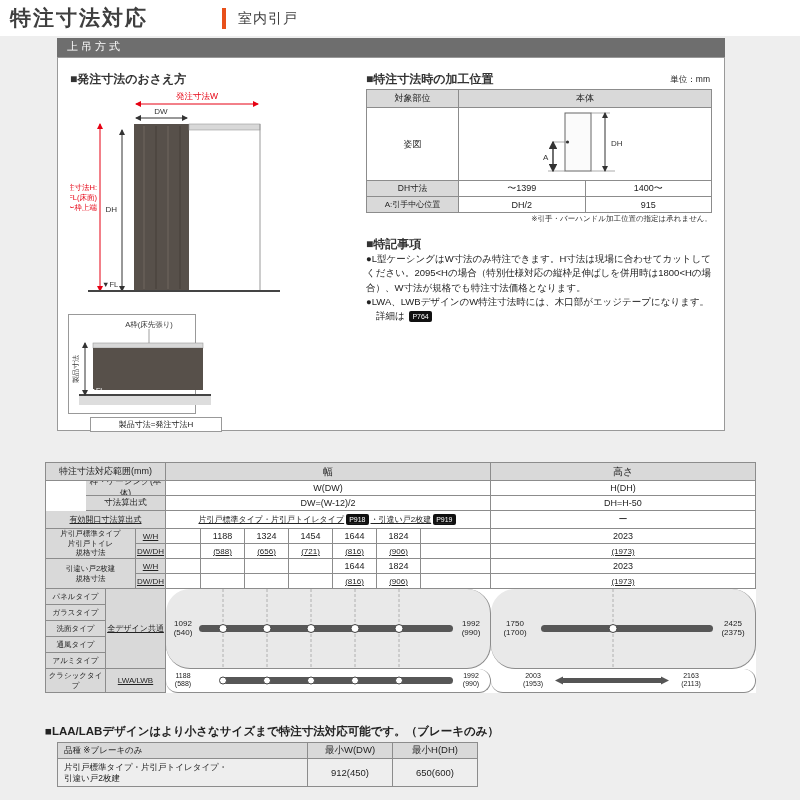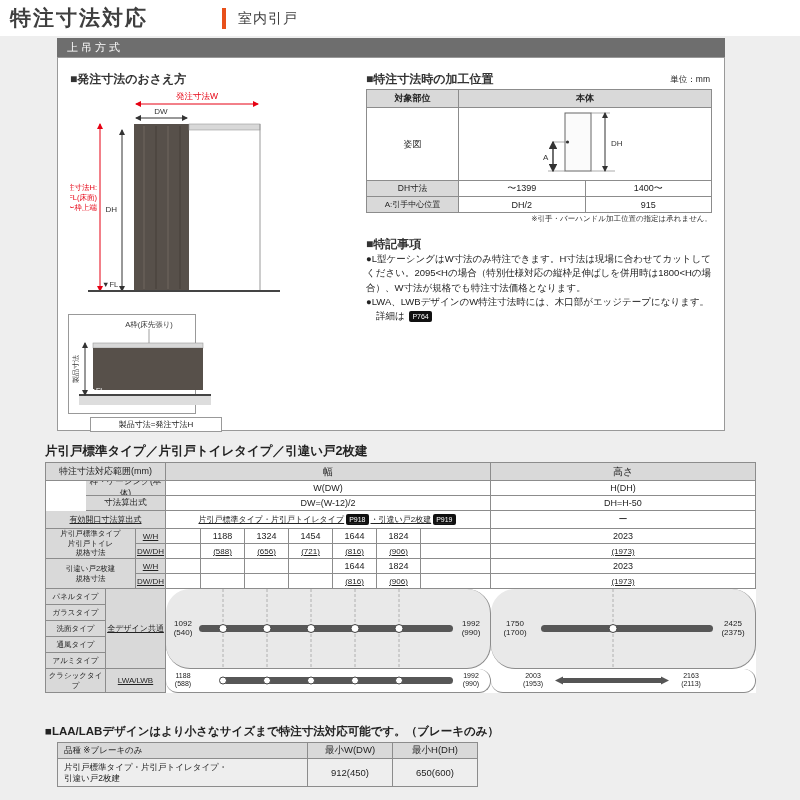--- a/index.html
+++ b/index.html
@@ -2,29 +2,29 @@
 <html><head>
 <meta charset="utf-8">
 <style>
   * { margin:0; padding:0; box-sizing:border-box; }
   body { font-family:"Liberation Sans","DejaVu Sans",sans-serif; background:#fff; }
   .page { position:relative; width:800px; height:800px; background:#eeeeee; overflow:hidden; color:#333; }
   .topstrip { position:absolute; left:0; top:0; width:800px; height:36px; background:#ffffff; }
   .title { position:absolute; left:10px; top:4px; font-size:21px; font-weight:bold; color:#3f3f3f; letter-spacing:2px; }
   .title-div { position:absolute; left:222px; top:8px; width:4px; height:21px; background:#e8501a; }
   .subtitle { position:absolute; left:238px; top:10px; font-size:14px; font-weight:normal; color:#3f3f3f; letter-spacing:1px; }
-  .method { position:absolute; left:57px; top:38px; width:668px; height:19px; background:#6e6e6e; color:#fff; font-size:11px; line-height:19px; padding-left:10px; letter-spacing:3px; }
+  .method { position:absolute; left:57px; top:38px; width:668px; height:19px; background:#6e6e6e; color:#fff; font-size:11px; line-height:19px; padding-left:10px; letter-spacing:3px;font-family:Liberation Mono, monospace; }
   .dbox { position:absolute; left:57px; top:57px; width:668px; height:374px; background:#fff; border:1px solid #999; }
   .h12 { font-size:12px; font-weight:bold; color:#333; }
   .abs { position:absolute; }
 
   
   .ptable { border-collapse:collapse; width:346px; font-size:9px; color:#222; table-layout:fixed; }
   .ptable th, .ptable td { border:1px solid #8c8c8c; text-align:center; vertical-align:middle; }
-  .ptable th { background:#d9d9d9; height:18px; font-weight:bold;margin-left:36px; }
+  .ptable th { background:#d9d9d9; height:18px; font-weight:normal;margin-left:36px; }
   .ptable .pl { background:#d9d9d9; width:92px; }
   .ptable .figrow td { height:72px; background:#fff; }
   .ptable .vrow td { height:16px; }
   .pnote { font-size:7.5px; color:#333; text-align:right; }
 
   .remtext { font-size:9.5px; line-height:1.5; color:#222; }
   .pbadge { display:inline-block; background:#111; color:#fff; font-size:7px; line-height:9px; padding:1px 3px; border-radius:2px; margin:0 2px; vertical-align:middle; }
 
   .sectitle { position:absolute; left:45px; top:443px; font-size:12.5px; font-weight:bold; color:#222; }
 
@@ -159,21 +159,20 @@
     <div class="abs remtext" style="left:308px; top:194px; width:354px;">
       <p>●L型ケーシングはW寸法のみ特注できます。H寸法は現場に合わせてカットしてください。2095&lt;Hの場合（特別仕様対応の縦枠足伸ばしを併用時は1800&lt;Hの場合）、W寸法が規格でも特注寸法価格となります。</p>
       <p><span>●LWA、LWBデザインのW特注寸法時には、木口部がエッジテープになります。</span></p>
       <p style="padding-left:10px;">
         <span>詳細は</span>
         <span class="pbadge">P764</span>
       </p>
     </div>
   </div>
 
-  <div class="sectitle">片引戸標準タイプ／片引戸トイレタイプ／引違い戸2枚建</div>
 
   <div class="mt">
 
     <div class="c lab f9" style="grid-area:1/1/2/4">特注寸法対応範囲(mm)</div>
     <div class="c lab f10" style="grid-area:1/4/2/11">幅</div>
     <div class="c lab f10" style="grid-area:1/11/2/12">高さ</div>
 
     <div class="c lab f85" style="grid-area:2/1/3/4">枠・ケーシング(本体)</div>
     <div class="c f9" style="grid-area:2/4/3/11">W(DW)</div>
     <div class="c f9" style="grid-area:2/11/3/12">H(DH)</div>

